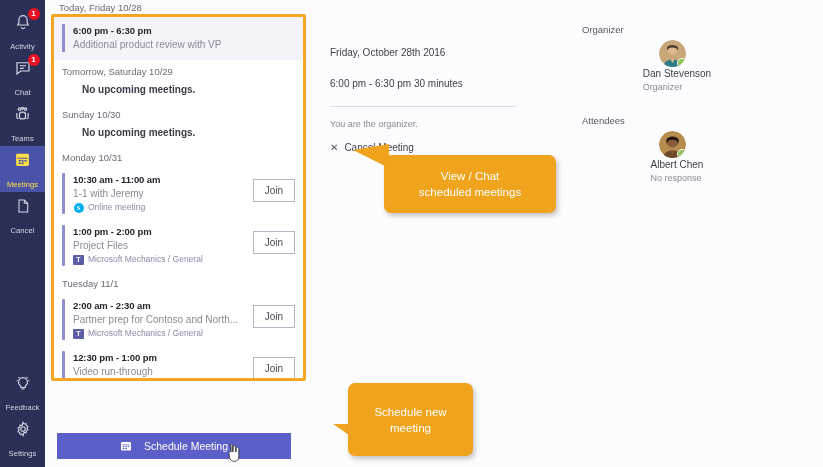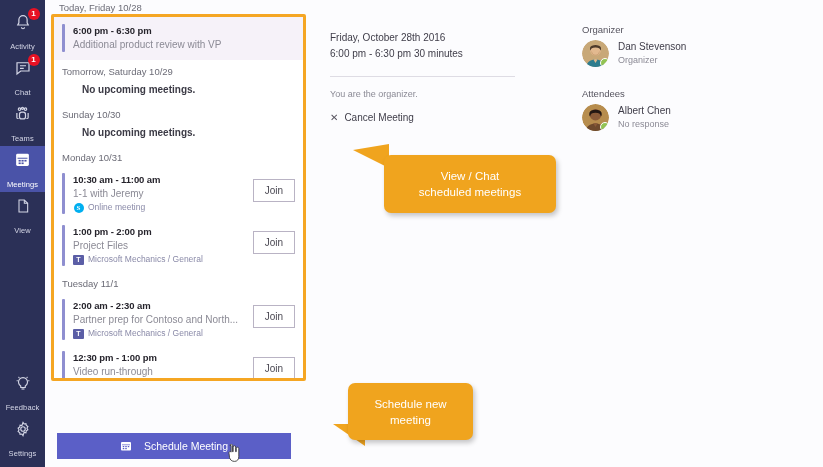--- a/index.html
+++ b/index.html
@@ -28,21 +28,21 @@
   .rail-top { padding-top: 8px; width: 100%; }
   .rail-bottom { margin-top: auto; width: 100%; padding-bottom: 6px; }
   .rail-item {
     width: 45px; height: 46px;
     display: flex; flex-direction: column;
     align-items: center; justify-content: center;
     position: relative;
     color: #d4d6e6;
     cursor: pointer;
   }
-  .rail-item.active { background: #4a53a8; color: #ffffff; }
+  .rail-item.active { background: #4a53a8; color: #fde047; }
   .rail-ico {
     width: 20px; height: 20px;
     display: flex; align-items: center; justify-content: center;
     position: relative;
   }
   .rail-ico svg { display: block; }
   .rail-label {
     font-size: 7.5px;
     line-height: 9px;
     margin-top: 10px;
@@ -212,20 +212,21 @@
   
   .details {
     position: absolute;
     left: 285px; top: 30px;
     width: 200px;
   }
   .det-line {
     font-size: 10px;
     color: #3f3d49;
     line-height: 16px;
+    margin-top: 15px;
   }
   .det-rule {
     margin: 14px 0 10px 0;
     width: 185px; height: 1px;
     background: #dedce4;
   }
   .det-note {
     font-size: 9px;
     color: #8b8a95;
     line-height: 14px;
@@ -248,20 +249,21 @@
   }
   .people-head {
     font-size: 9.5px;
     color: #55535e;
     line-height: 14px;
     margin-bottom: 3px;
   }
   .person {
     display: flex; align-items: center;
     margin-bottom: 12px;
+    flex-direction: column;
   }
   .avatar {
     position: relative;
     width: 27px; height: 27px;
     border-radius: 50%;
     overflow: hidden;
     flex: 0 0 27px;
     margin-right: 9px;
   }
   .avatar svg { display: block; }
@@ -291,21 +293,21 @@
     border-radius: 7px;
     color: #ffffff;
     text-align: center;
     font-size: 11.5px;
     line-height: 16px;
     display: flex; align-items: center; justify-content: center;
     padding: 6px 10px;
     box-shadow: 2px 3px 5px rgba(0,0,0,.22);
   }
   #callout-view { left: 339px; top: 155px; width: 172px; height: 58px; }
-  #callout-sched { left: 303px; top: 383px; width: 125px; height: 57px; }
+  #callout-sched { left: 303px; top: 383px; width: 125px; height: 73px; }
   .tail { position: absolute; width: 0; height: 0; }
   #tail-view {
     left: 308px; top: 144px;
     border-top: 6px solid transparent;
     border-bottom: 18px solid transparent;
     border-right: 36px solid #f0a41e;
   }
   #tail-sched {
     left: 288px; top: 424px;
     border-top: 0 solid transparent;
@@ -372,21 +374,21 @@
         <div class="rail-label">Meetings</div>
       </div>
 
       <div class="rail-item">
         <div class="rail-ico">
           <svg width="16" height="18" viewBox="0 0 24 24" fill="none" stroke="currentColor" stroke-width="1.6">
             <path d="M6 3h8l5 5v13H6z"></path>
             <path d="M14 3v5h5"></path>
           </svg>
         </div>
-        <div class="rail-label">View</div>
+        <div class="rail-label">Cancel</div>
       </div>
 
     </div>
 
     <div class="rail-bottom">
       <div class="rail-item">
         <div class="rail-ico">
           <svg width="18" height="18" viewBox="0 0 24 24" fill="none" stroke="currentColor" stroke-width="1.5">
             <path d="M9 16a6 6 0 1 1 6 0v2H9z"></path>
             <path d="M10 20h4"></path>

